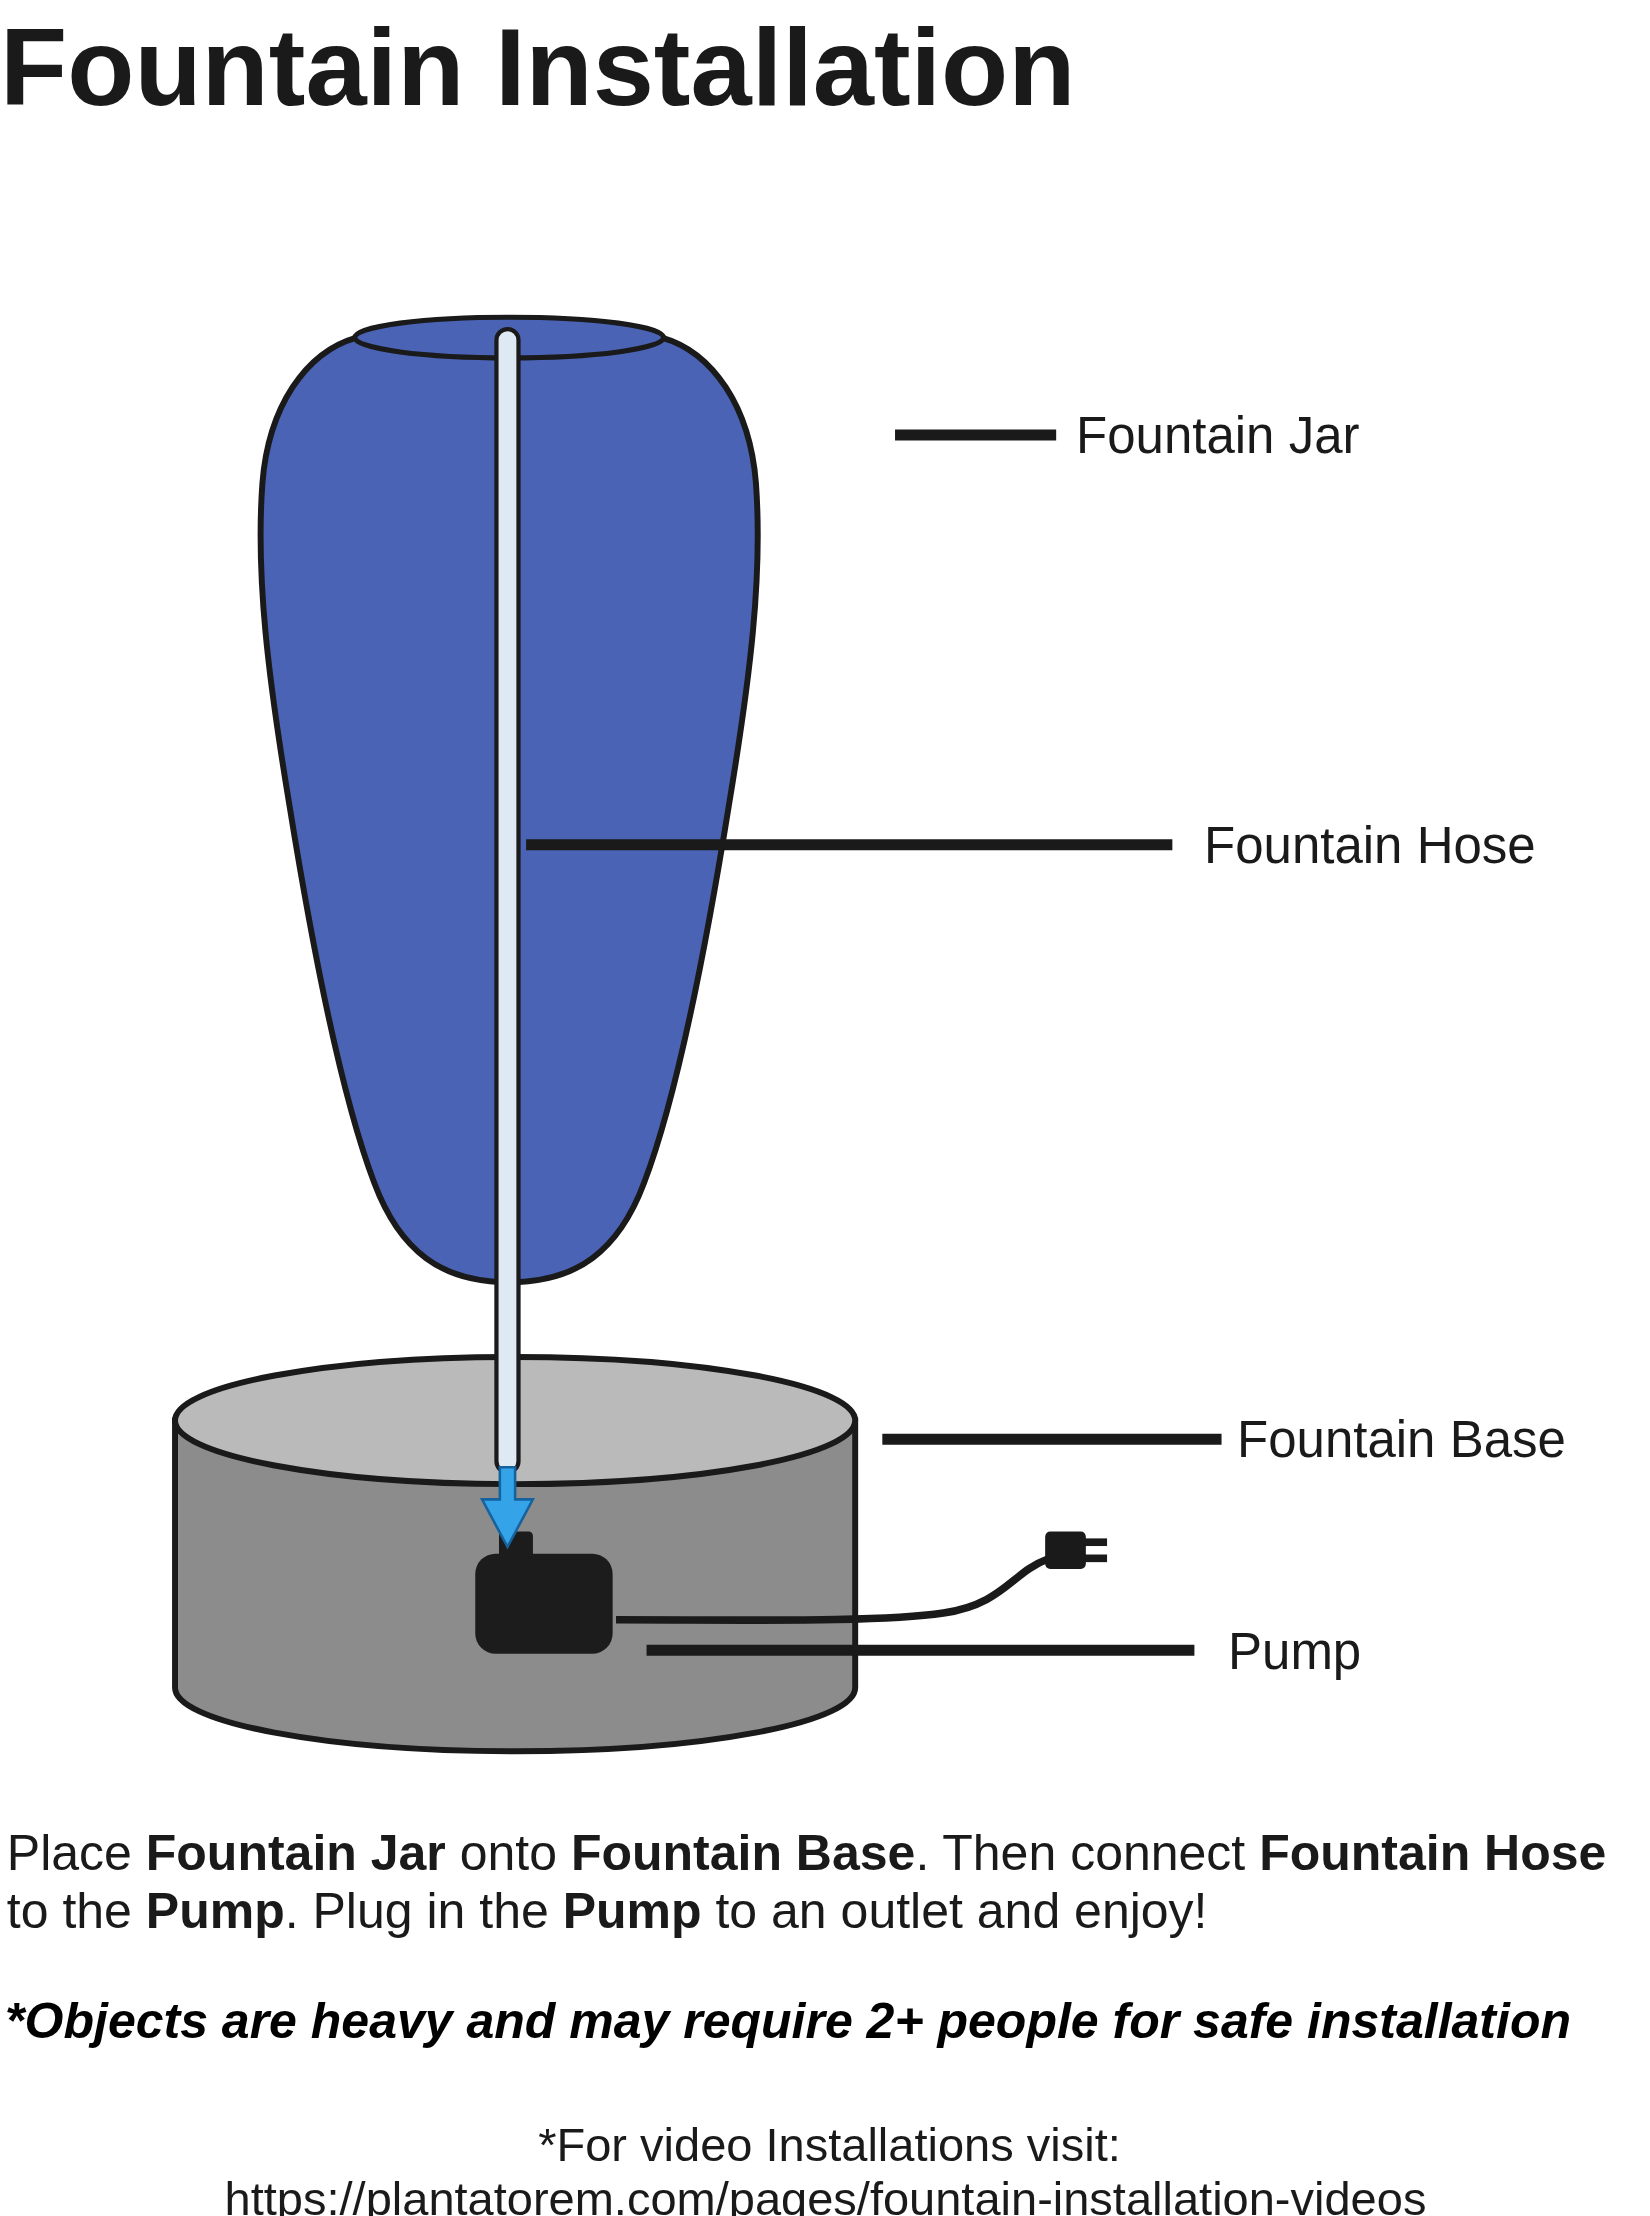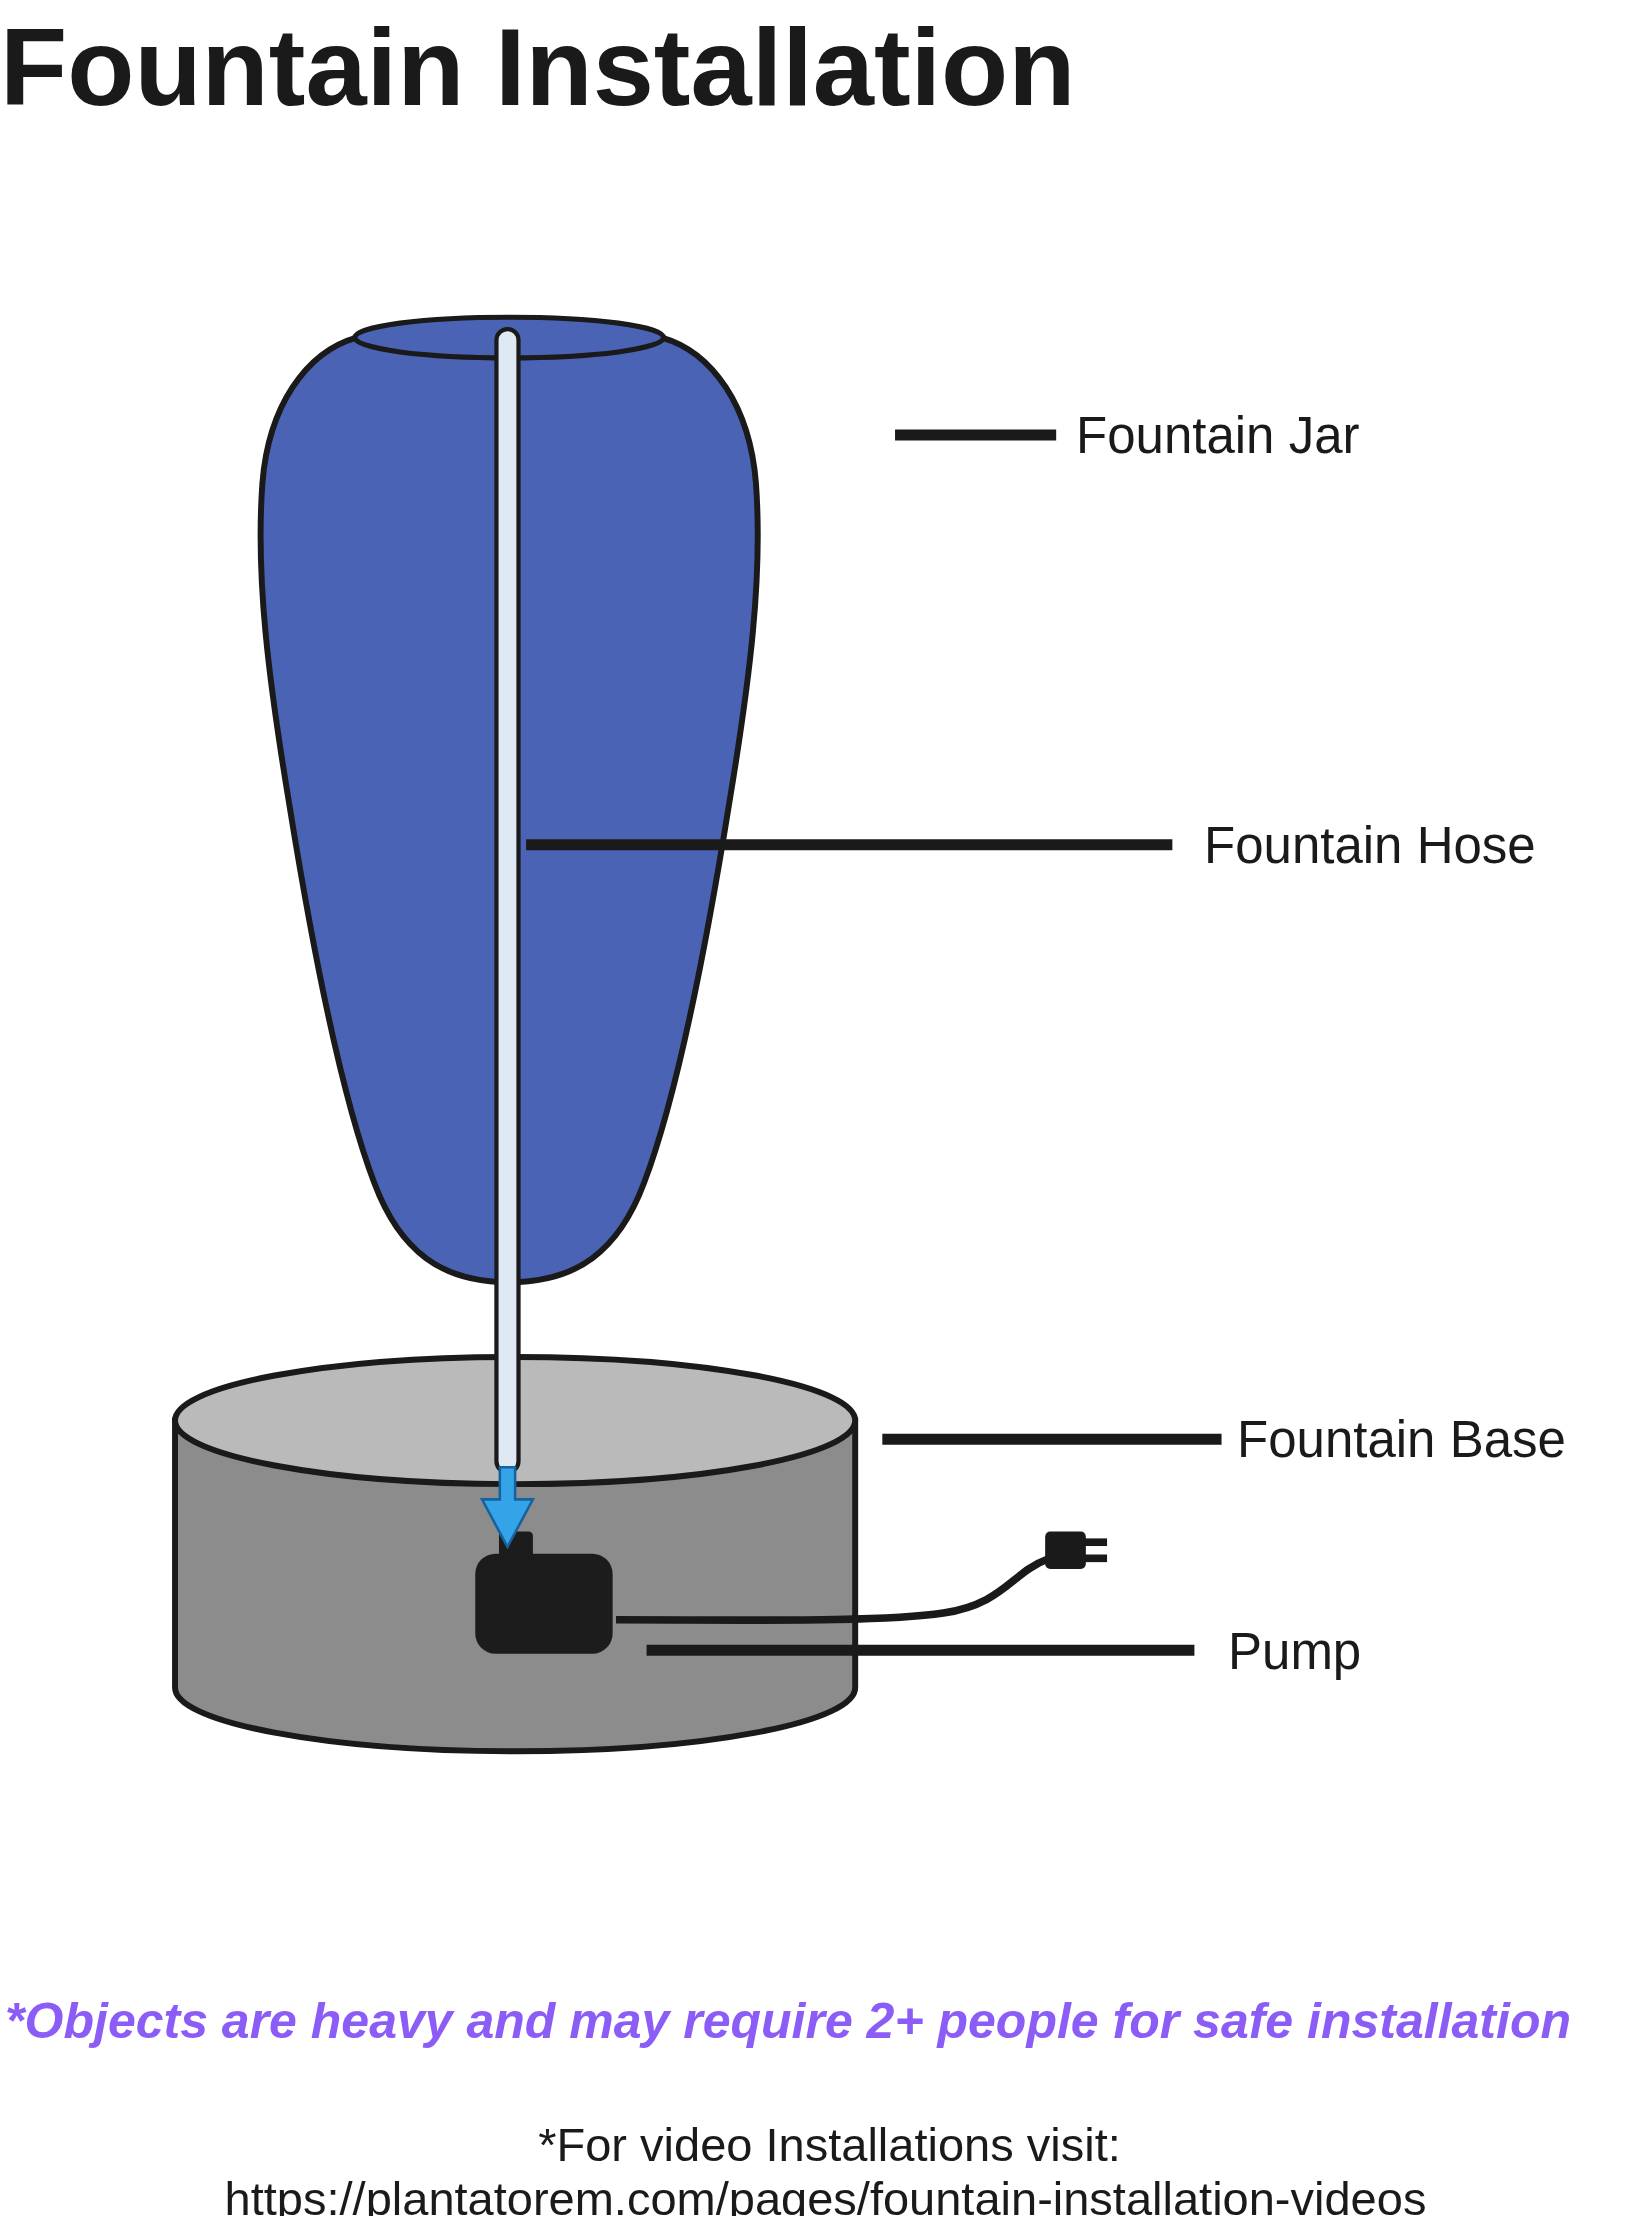--- a/index.html
+++ b/index.html
@@ -16,21 +16,21 @@
     position:absolute;transform:translateY(-50%);
     font-size:51px;white-space:nowrap;
   }
   #instructions{
     position:absolute;left:6.8px;top:1824px;width:1603px;
     font-size:50px;line-height:1.16;
   }
   #instructions b{font-weight:bold;}
   #warning{
     position:absolute;left:5.1px;top:1992px;width:1641px;
-    font-size:50px;font-weight:bold;font-style:italic;color:#8b5cf6;
+    font-size:50px;font-weight:bold;font-style:italic;color:#000000;
   }
   #footer1{position:absolute;left:4px;top:2117px;width:100%;text-align:center;font-size:47px;}
   #footer2{position:absolute;left:0;top:2171px;width:100%;text-align:center;font-size:47px;}
 </style>
 </head>
 <body>
 
 <div id="page">
 
   <div id="title">Fountain Installation</div>
@@ -67,20 +67,21 @@
     <line x1="620" y1="996" x2="1382" y2="996" stroke="#1a1a1a" stroke-width="13"></line>
     <line x1="1040" y1="1697" x2="1440" y2="1697" stroke="#1a1a1a" stroke-width="13"></line>
     <line x1="762" y1="1946" x2="1408" y2="1946" stroke="#1a1a1a" stroke-width="13"></line>
   </svg>
 
   <div class="callout" style="left:1076px;top:435px">Fountain Jar</div>
   <div class="callout" style="left:1204px;top:845px">Fountain Hose</div>
   <div class="callout" style="left:1237px;top:1439px">Fountain Base</div>
   <div class="callout" style="left:1228px;top:1651px">Pump</div>
 
+  <div id="instructions"><span>Place </span><b>Fountain Jar</b><span> onto </span><b>Fountain Base</b><span>. Then connect </span><b>Fountain Hose</b><span> to the </span><b>Pump</b><span>. Plug in the </span><b>Pump</b><span> to an outlet and enjoy!</span></div>
 
   <div id="warning">*Objects are heavy and may require 2+ people for safe installation</div>
 
   <div id="footer1">*For video Installations visit:</div>
   <div id="footer2">https://plantatorem.com/pages/fountain-installation-videos</div>
 
 </div>
 
 
 </body></html>

